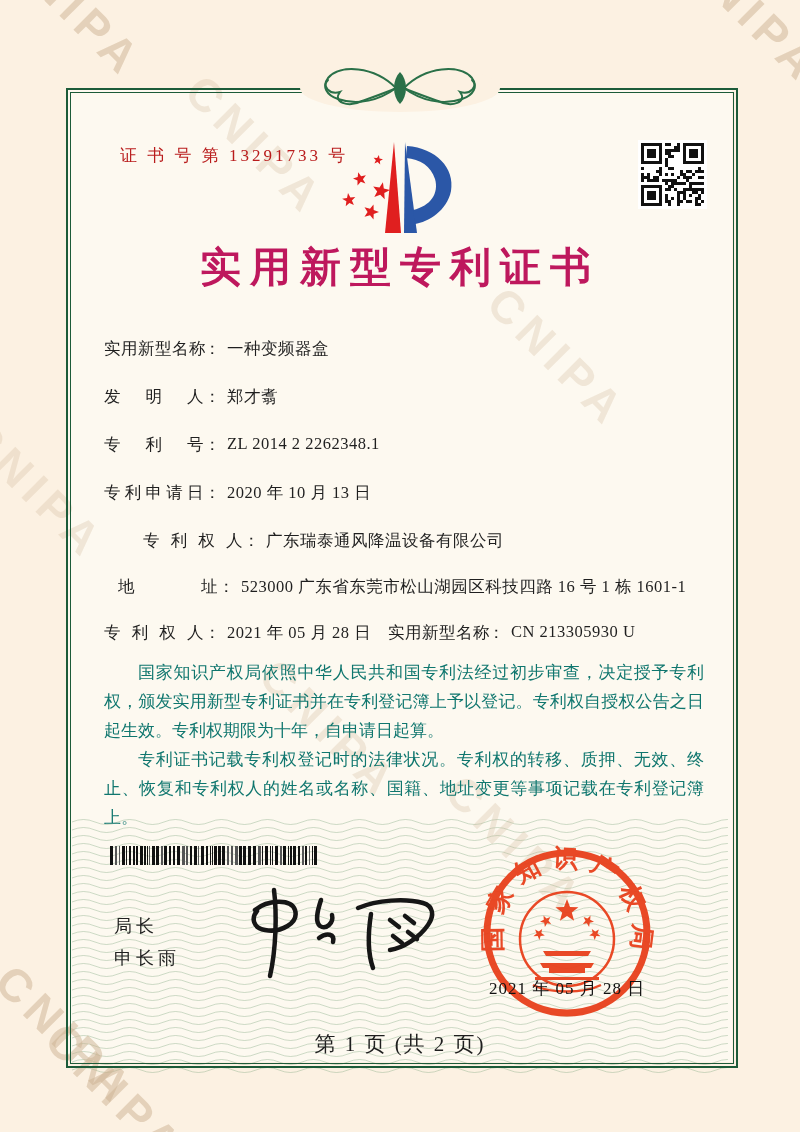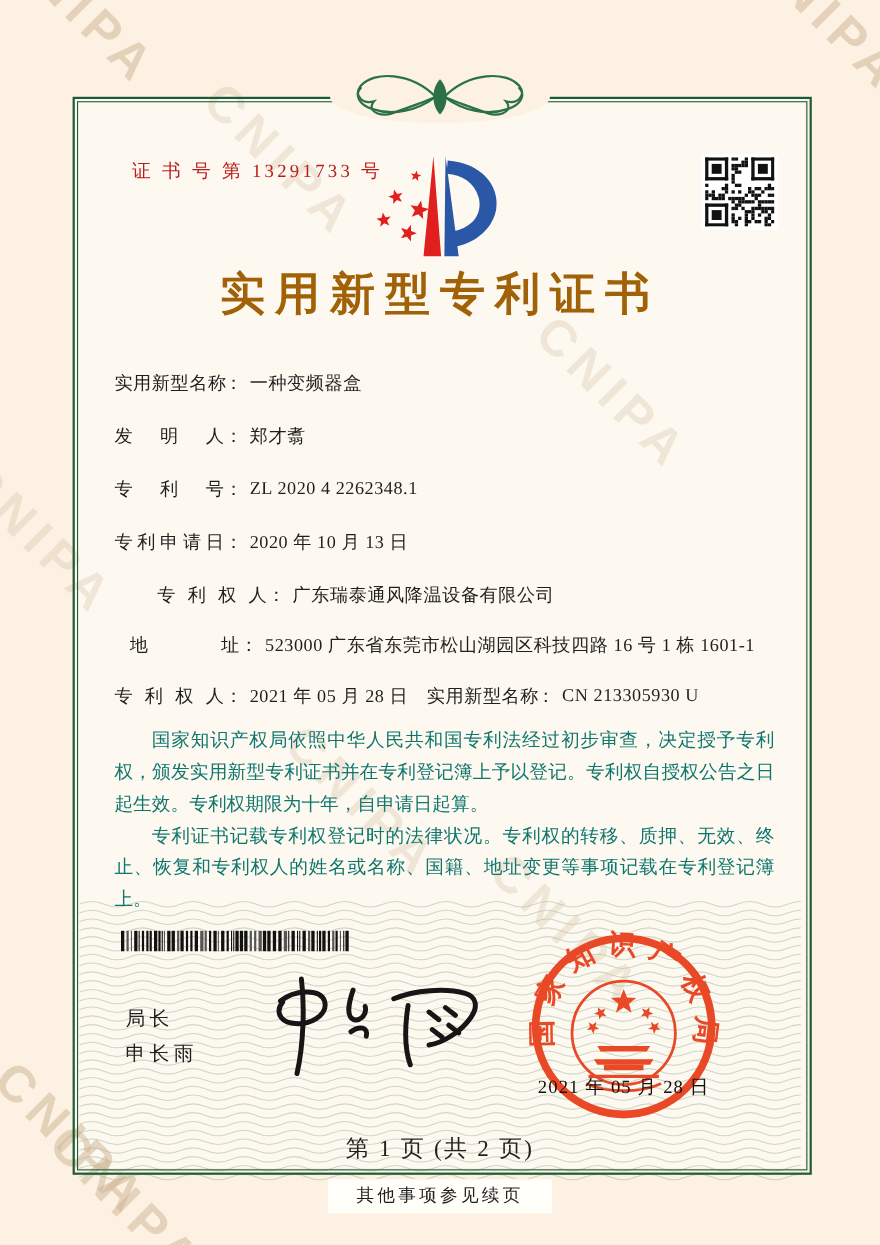--- a/index.html
+++ b/index.html
@@ -11,21 +11,21 @@
       font-size:46px;letter-spacing:7px;color:#cdb393;opacity:.5;transform:rotate(45deg);
       white-space:nowrap;z-index:1;pointer-events:none;}
   .wm.light{opacity:.26;}
   .frame{position:absolute;left:66px;top:88px;width:668px;height:976px;border:2px solid #1c5b39;z-index:3;pointer-events:none;}
   .frame-inner{position:absolute;inset:2px;border:1px solid #1c5b39;}
   .ornament{position:absolute;left:278px;top:54px;z-index:4;}
   .cert-no{position:absolute;left:104px;top:144px;font-size:17px;letter-spacing:3px;z-index:2;color:#b91c1c;margin-left:16px;}
   .logo{position:absolute;left:338px;top:136px;z-index:2;}
   .qr{position:absolute;left:638px;top:140px;background:#ffffff;padding:3px;z-index:2;line-height:0;}
   .title{position:absolute;left:0;right:0;top:240px;text-align:center;font-size:41px;font-weight:700;
-         letter-spacing:9px;z-index:2;color:#a16207;}
+         letter-spacing:9px;z-index:2;color:#be185d;}
   .frow{position:absolute;left:104px;z-index:2;font-size:16.5px;letter-spacing:.5px;white-space:nowrap;}
   .flabel{display:inline-block;width:100px;text-align:justify;text-align-last:justify;vertical-align:top;}
   .fcolon{display:inline-block;vertical-align:top;}
   .fvalue{display:inline-block;margin-left:6px;vertical-align:top;}
   .addr-lines{display:inline-block;margin-left:6px;vertical-align:top;white-space:normal;}
   .addr-lines div{line-height:22px;}
   .body-text{position:absolute;left:104px;top:658px;width:600px;font-size:17px;line-height:29px;
              text-align:justify;z-index:2;color:#0f766e;}
   .body-text p{margin:0;text-indent:2em;}
   .barcode{position:absolute;left:110px;top:846px;z-index:2;line-height:0;}
@@ -229,21 +229,21 @@
 
   <div class="title">实用新型专利证书</div>
 
   <div class="frow" style="top:338px;">
     <span class="flabel">实用新型名称</span><span class="fcolon">：</span><span class="fvalue">一种变频器盒</span>
   </div>
   <div class="frow" style="top:386px;">
     <span class="flabel">发明人</span><span class="fcolon">：</span><span class="fvalue">郑才翥</span>
   </div>
   <div class="frow" style="top:434px;">
-    <span class="flabel">专利号</span><span class="fcolon">：</span><span class="fvalue">ZL 2020 4 2262348.1</span>
+    <span class="flabel">专利号</span><span class="fcolon">：</span><span class="fvalue">ZL 2014 2 2262348.1</span>
   </div>
   <div class="frow" style="top:482px;">
     <span class="flabel">专利申请日</span><span class="fcolon">：</span><span class="fvalue">2020 年 10 月 13 日</span>
   </div>
   <div class="frow" style="top:530px;margin-left:39px;">
     <span class="flabel">专利权人</span><span class="fcolon">：</span><span class="fvalue">广东瑞泰通风降温设备有限公司</span>
   </div>
   <div class="frow" style="top:576px;margin-left:14px;">
     <span class="flabel">地址</span><span class="fcolon">：</span><span class="addr-lines"><div>523000 广东省东莞市松山湖园区科技四路 16 号 1 栋 1601-1</div></span>
   </div>
@@ -352,15 +352,14 @@
         <path d="M73,130 L127,130 L124,135 L76,135 Z"></path>
         <path d="M82,135 h36 v5 h-36 z"></path>
         <path d="M68,144 h64 v3 h-64 z"></path>
       </g>
       <path d="M66,152 A 44 18 0 0 0 134 152" fill="none" stroke="#e8401c" stroke-width="2.5"></path>
     </g>
   </svg>
   <div class="seal-date">2021 年 05 月 28 日</div>
 
   <div class="page-no">第 1 页 (共 2 页)</div>
-  <div class="continuation">其他事项参见续页</div>
 
 </div>
 
 </body></html>

